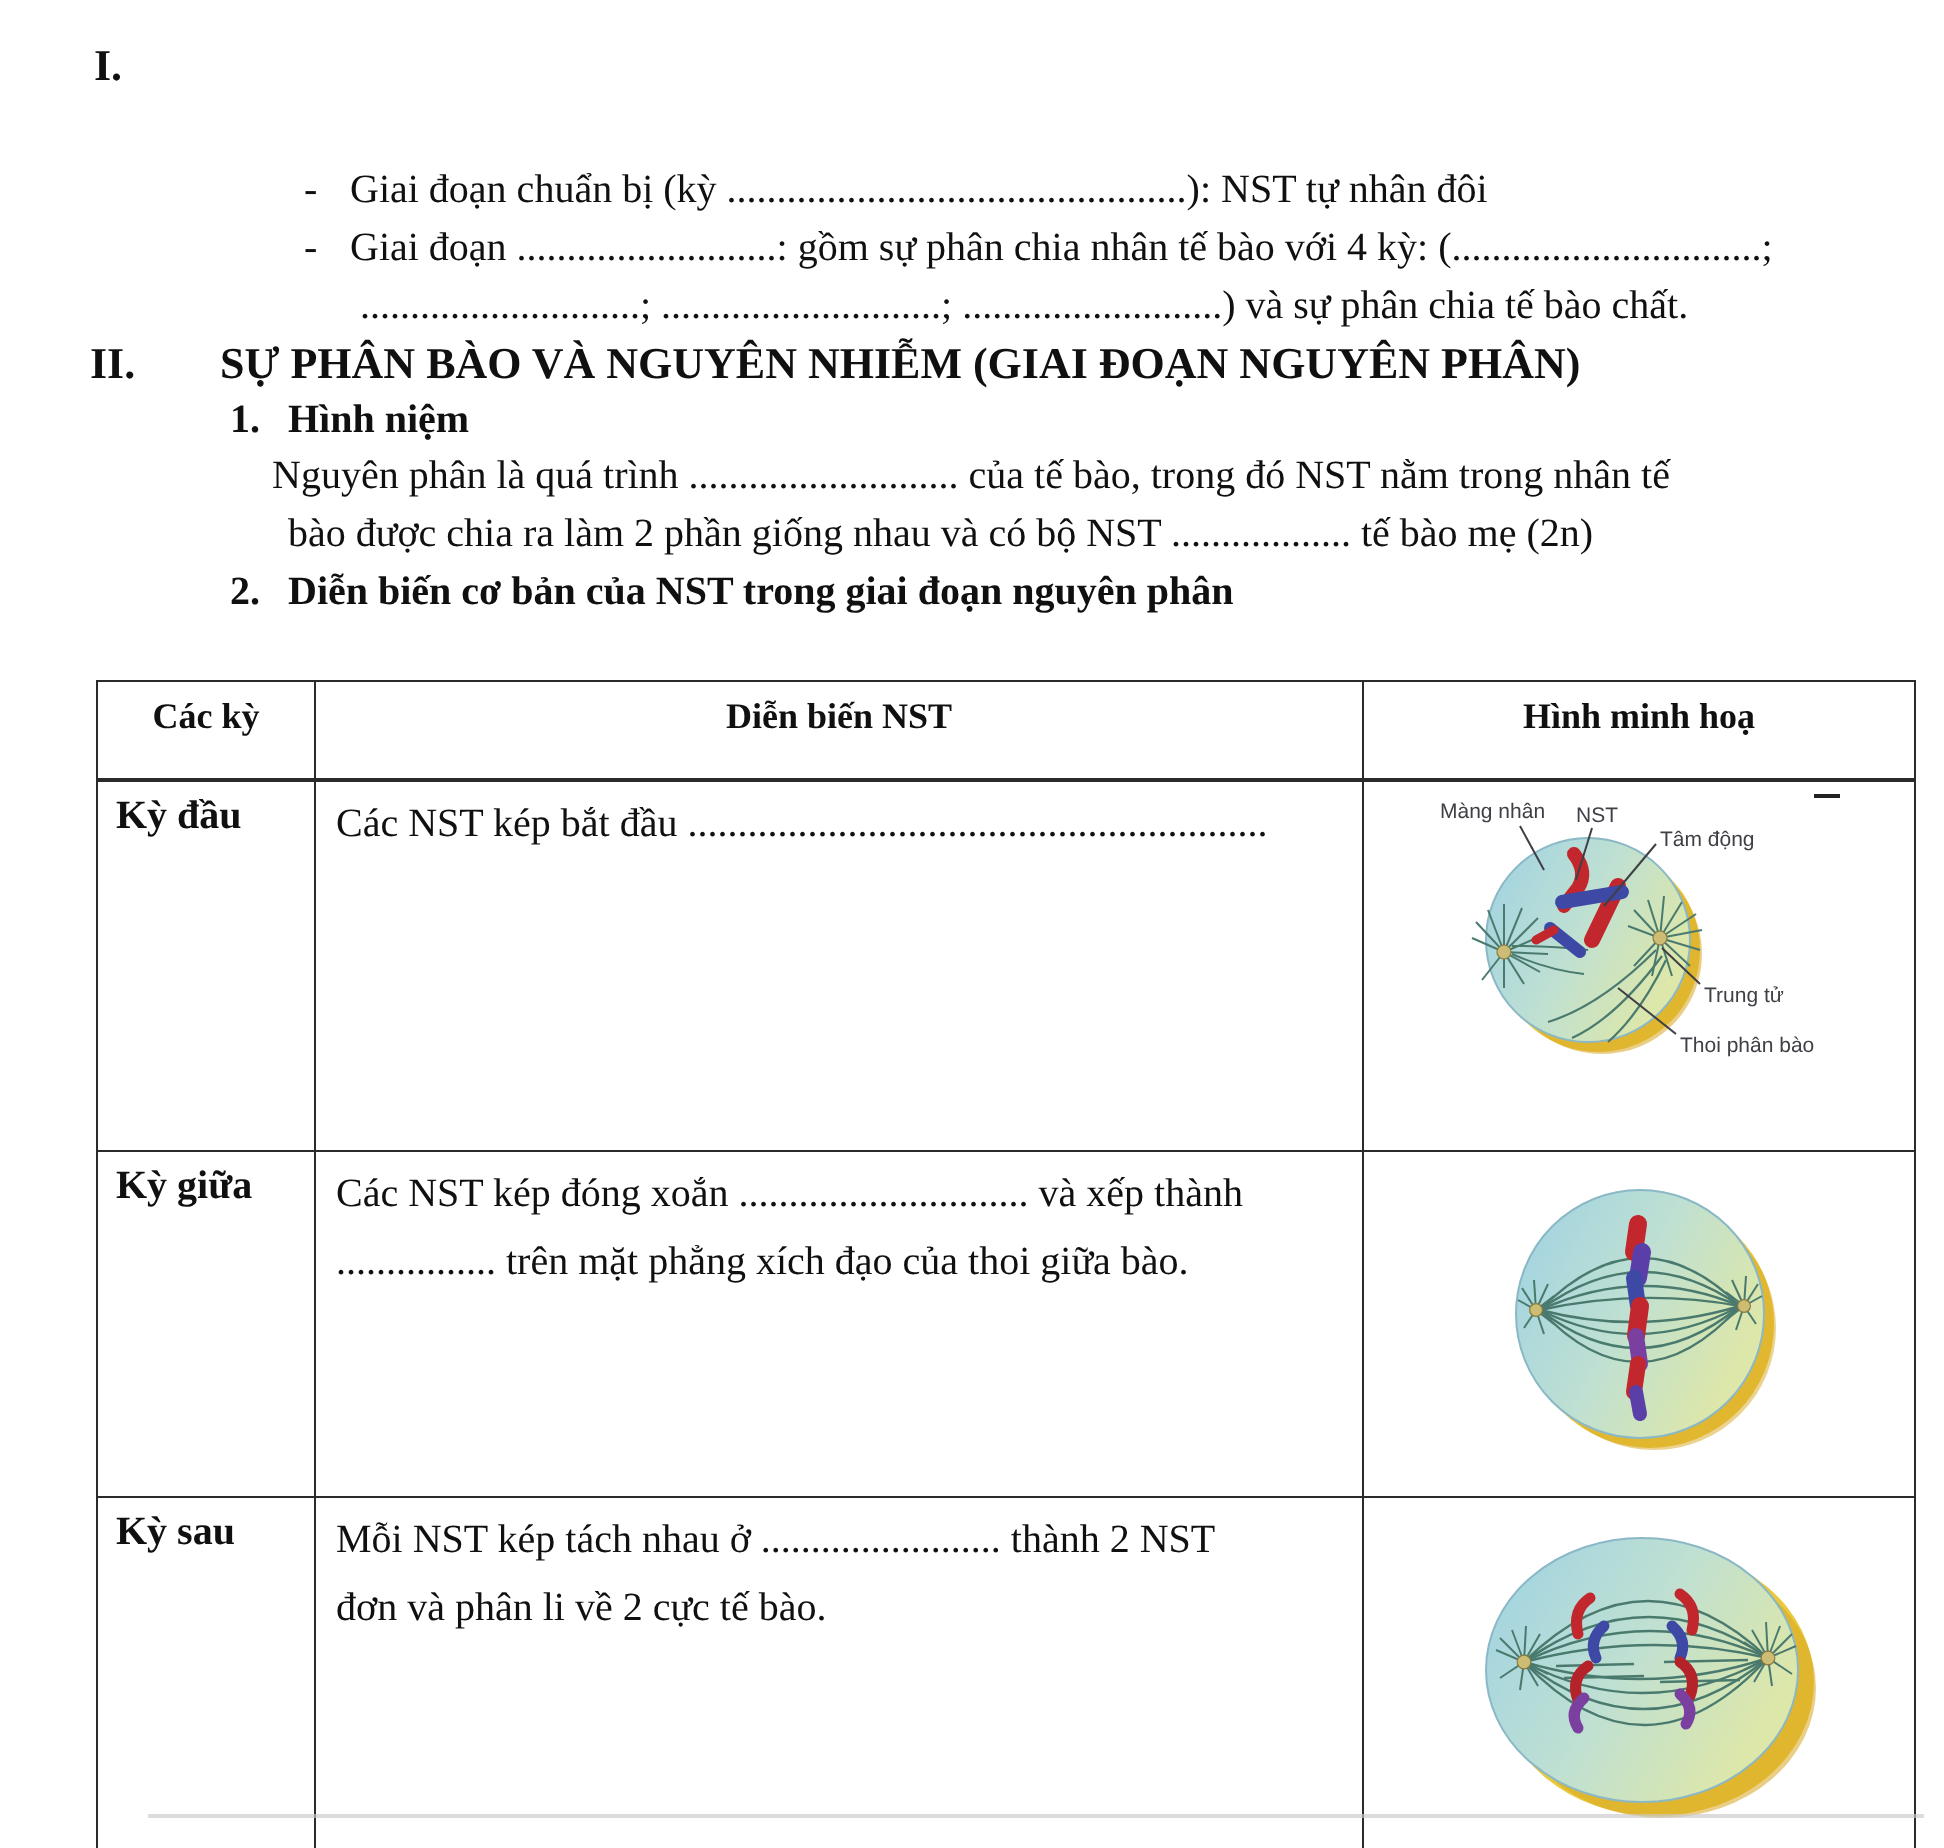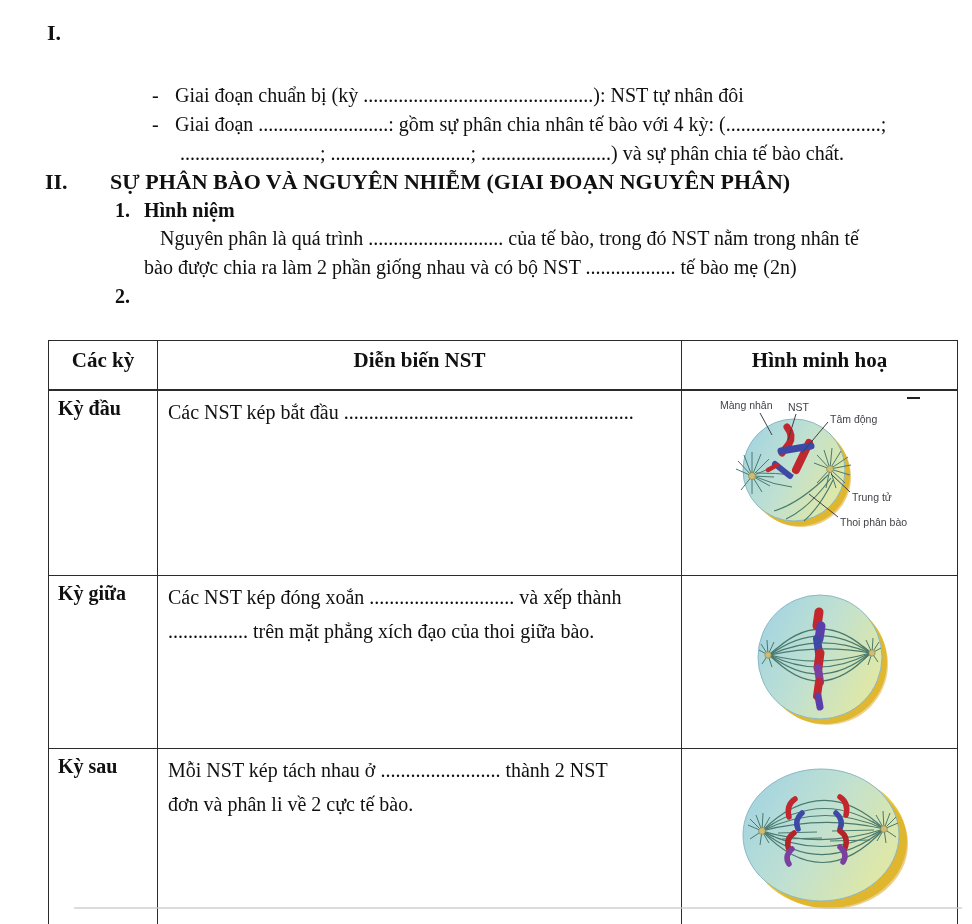--- a/index.html
+++ b/index.html
@@ -14,21 +14,21 @@
   
   .phase-table{
     position:absolute;left:48px;top:340px;width:909px;
     border-collapse:collapse;table-layout:fixed;font-size:20px;
   }
   .phase-table th,.phase-table td{
     border:1.6px solid #2b2b2b;vertical-align:top;padding:0;box-sizing:border-box;
     background:#ffffff;
   }
   .phase-table th{
-    height:49px;font-weight:bold;font-size:21px;text-align:center;
+    height:49px;font-weight:bold;font-size:18px;text-align:center;
     padding-top:7px;border-bottom-width:2.2px;
   }
   .phase-table tr.r1 td{height:186px;}
   .phase-table tr.r2 td{height:173px;}
   .phase-table tr.r3 td{height:184px;}
   td.c1{font-weight:bold;padding:6px 4px 0 9px;}
   td.c2{padding:4px 10px 0 10px;line-height:34px;}
   td.c3{position:relative;padding:0;text-align:right;}
   td.c3 svg{display:block;}
   .fig-label{font-family:"Liberation Sans", sans-serif;font-size:10.5px;fill:#3f3f46;}
@@ -46,24 +46,25 @@
 
   <div class="abs t" style="left:152px;top:113px">-</div>
   <div class="abs t" style="left:175px;top:113px">Giai đoạn ..........................: gồm sự phân chia nhân tế bào với 4 kỳ: (...............................;</div>
   <div class="abs t" style="left:180px;top:142px">............................; ............................; ..........................) và sự phân chia tế bào chất.</div>
 
   <div class="abs h1" style="left:45px;top:169px">II.</div>
   <div class="abs h1" style="left:110px;top:169px">SỰ PHÂN BÀO VÀ NGUYÊN NHIỄM (GIAI ĐOẠN NGUYÊN PHÂN)</div>
 
   <div class="abs h2" style="left:115px;top:199px">1.</div>
   <div class="abs h2" style="left:144px;top:199px">Hình niệm</div>
-  <div class="abs t" style="left:160px;top:227px">Nguyên phân là quá trình ........................... của tế bào, trong đó NST nằm trong nhân tế</div>
+  <div class="abs t" style="left:136px;top:227px">Nguyên phân là quá trình ........................... của tế bào, trong đó NST nằm trong nhân tế</div>
   <div class="abs t" style="left:144px;top:256px">bào được chia ra làm 2 phần giống nhau và có bộ NST .................. tế bào mẹ (2n)</div>
 
   <div class="abs h2" style="left:115px;top:285px">2.</div>
+  <div class="abs h2" style="left:144px;top:285px">Diễn biến cơ bản của NST trong giai đoạn nguyên phân</div>
 
   <table class="phase-table">
     <colgroup>
         <col style="width:109px">
         <col style="width:524px">
         <col style="width:276px">
       </colgroup>
     <thead>
       <tr>
         <th>Các kỳ</th>

